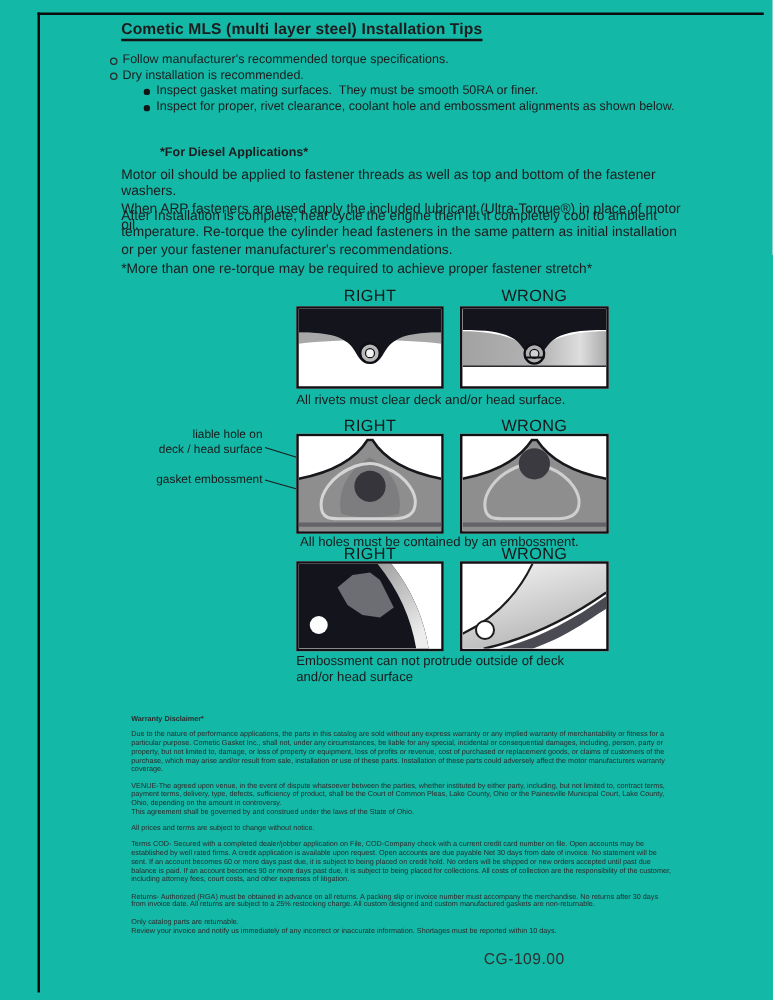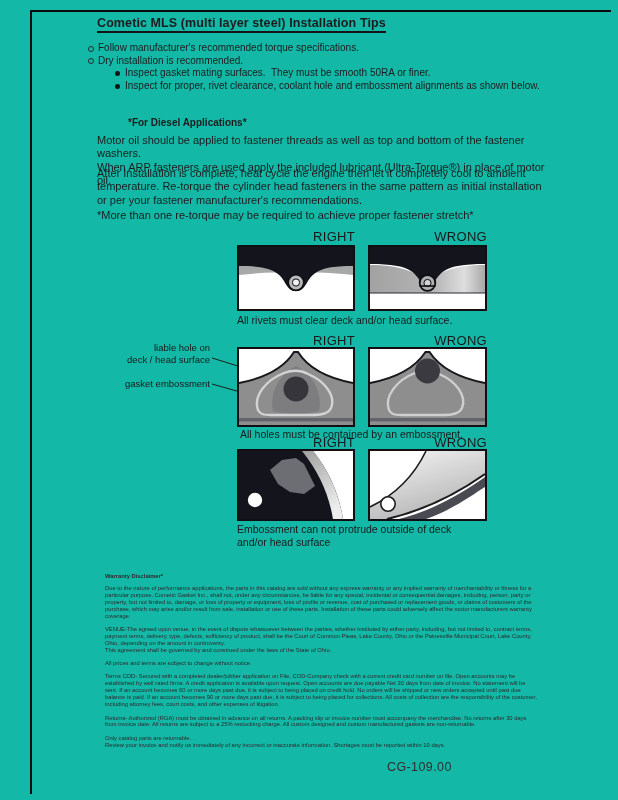--- a/index.html
+++ b/index.html
@@ -31,21 +31,21 @@
     background:#141416; border-radius:50%;
   }
   .h2{position:absolute; left:97px; top:117px; font-size:10px; font-weight:bold;margin-left:31px;}
   .body-text{
     position:absolute; left:97px; width:460px; font-size:11px; line-height:13.4px;
     white-space:pre-line;
   }
   .p1{top:134px;} .p2{top:167px;} .pnote{top:209px;}
 
   .fig-label{
-    position:absolute; width:118px; text-align:right; font-size:13px;
+    position:absolute; width:118px; text-align:center; font-size:13px;
     letter-spacing:.3px; color:#18181a;
   }
   .panel{
     position:absolute; width:118px; height:66px; border:2px solid #101014;
     box-sizing:border-box; background:#fff; overflow:hidden;
   }
   .panel svg{display:block; width:100%; height:100%;}
   .caption{
     position:absolute; left:237px; font-size:10.5px; line-height:13px;
     white-space:pre-line; color:#1a1a1c;

